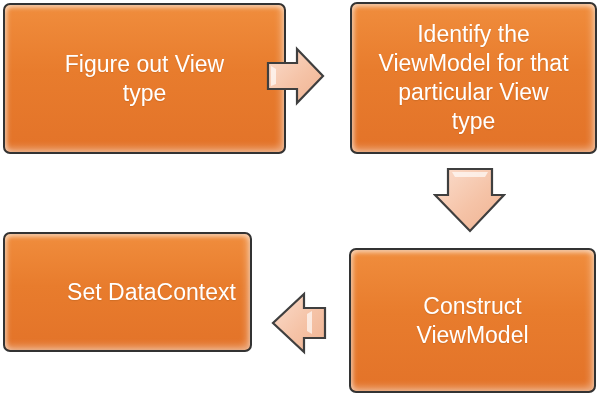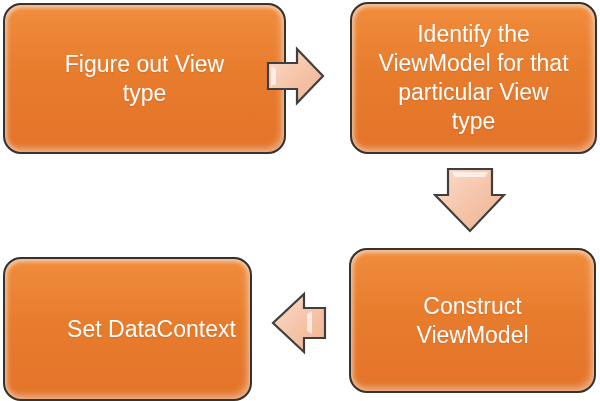--- a/index.html
+++ b/index.html
@@ -12,21 +12,21 @@
     position: relative;
     width: 600px;
     height: 401px;
     background: #ffffff;
     overflow: hidden;
   }
   .box {
     position: absolute;
     box-sizing: border-box;
     border: 2px solid #333333;
-    border-radius: 18px;
+    border-radius: 7px;
     background:
       linear-gradient(180deg, #f08d3d 0%, #e87c2d 45%, #e37329 100%);
     box-shadow:
       inset 0 3px 4px rgba(255,255,255,0.45),
       inset 3px 0 4px rgba(255,255,255,0.30),
       inset -3px -4px 7px rgba(255,255,255,0.38),
       inset 0 0 2px rgba(120,60,10,0.35);
     display: flex;
     align-items: center;
     justify-content: center;
@@ -36,21 +36,21 @@
     color: #ffffff;
     font-size: 23px;
     line-height: 29px;
     white-space: pre-line;
     padding: 0 8px;
     text-shadow: 0 1px 1px rgba(170,90,30,0.35);
   }
   .box1 { left: 3px;   top: 3px;   width: 283px; height: 151px; }
   .box2 { left: 350px; top: 2px;   width: 247px; height: 152px; }
   .box3 { left: 349px; top: 248px; width: 247px; height: 145px; text-align: center; }
-  .box4 { left: 3px;   top: 257px; width: 249px; height: 144px; padding-left: 48px; }
+  .box4 { left: 3px;   top: 232px; width: 249px; height: 120px; padding-left: 48px; }
   .arrow {
     position: absolute;
     display: block;
   }
   .arrow-right { left: 266px; top: 45px;  }
   .arrow-down  { left: 433px; top: 167px; }
   .arrow-left  { left: 271px; top: 291px; }
 </style>
 </head>
 <body>

